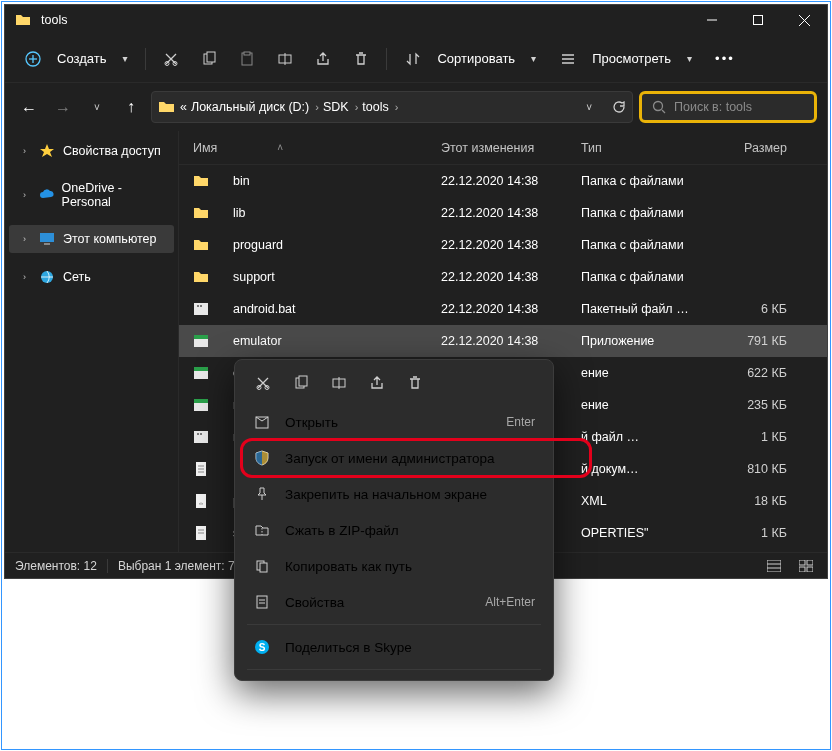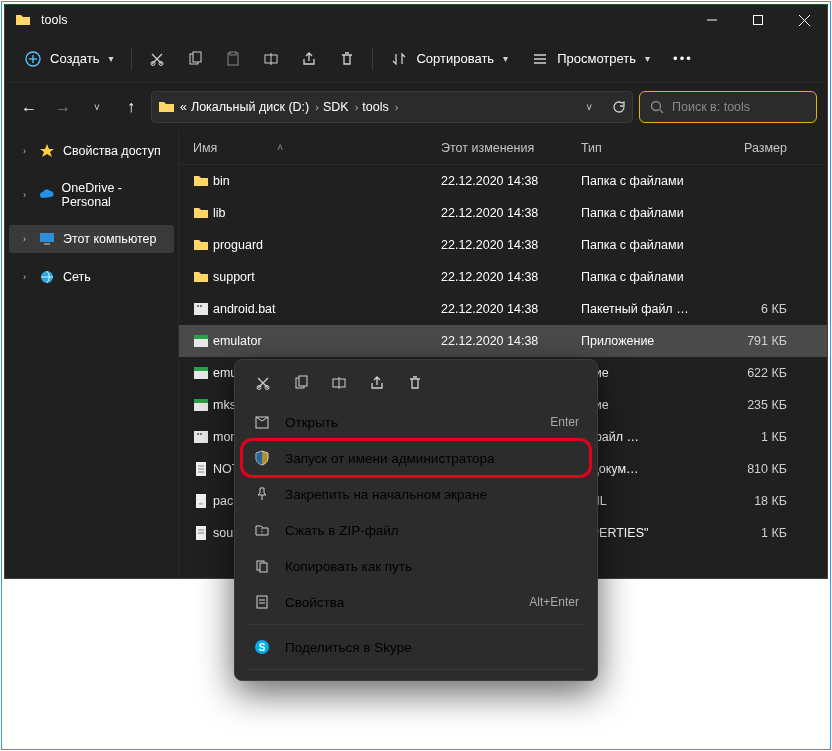--- a/index.html
+++ b/index.html
@@ -8,54 +8,54 @@
   .window-outline { position: absolute; left: 1px; top: 1px; width: 830px; height: 749px; border: 1px solid #3396ff; pointer-events: none; }
 
   
   .titlebar { height: 30px; display: flex; align-items: center; padding-left: 10px; }
   .titlebar .icon { width: 16px; height: 16px; margin-right: 10px; }
   .titlebar .title { font-size: 12.5px; flex: 1; }
   .tbtn { width: 46px; height: 30px; display: flex; align-items: center; justify-content: center; color: #fff; }
 
   
   .toolbar { height: 48px; display: flex; align-items: center; padding: 0 10px; gap: 4px; border-bottom: 1px solid #2a2a2a; }
-  .btn { display: flex; align-items: center; gap: 9px; padding: 6px 10px; font-size: 13px; border-radius: 4px; }
+  .btn { display: flex; align-items: center; gap: 16px; padding: 6px 10px; font-size: 13px; border-radius: 4px; }
   .btn.icon-only { padding: 6px 9px; }
   .sep { width: 1px; height: 22px; background: #3a3a3a; margin: 0 4px; }
   .chev { font-size: 10px; opacity: .8; }
 
   
   .navrow { height: 48px; display: flex; align-items: center; padding: 0 10px; gap: 6px; }
   .navbtn { width: 28px; height: 28px; display: flex; align-items: center; justify-content: center; color: #fff; }
   .breadcrumb { flex: 1; height: 32px; background: #2b2b2b; border: 1px solid #3a3a3a; border-radius: 4px; display: flex; align-items: center; padding: 0 6px; gap: 4px; overflow: hidden; }
   .crumb { display: flex; align-items: center; gap: 6px; font-size: 12.5px; }
   .crumb .sepc { opacity: .6; font-size: 11px; }
-  .search { width: 178px; height: 32px; background: #2b2b2b; border: 1px solid #eab308; border-radius: 6px; display: flex; align-items: center; padding: 0 10px; gap: 8px; font-size: 12.5px; color: #8b8b8b; }
+  .search { width: 178px; height: 32px; background: #2b2b2b; border: 3px solid #eab308; border-radius: 6px; display: flex; align-items: center; padding: 0 10px; gap: 8px; font-size: 12.5px; color: #8b8b8b; }
 
   
   .body { display: flex; flex: 1; overflow: hidden; }
   .sidebar { width: 174px; padding-top: 6px; border-right: 1px solid #2a2a2a; }
   .side-item { display: flex; align-items: center; gap: 8px; padding: 6px 10px 6px 18px; font-size: 12.5px; }
   .side-item.sel { background: #3a3a3a; border-radius: 3px; margin: 0 4px; padding-left: 14px; }
   .side-item .caret { font-size: 9px; opacity: .7; width: 8px; }
 
   .filelist { flex: 1; display: flex; flex-direction: column; }
   .cols { display: flex; height: 34px; align-items: center; font-size: 12.5px; color: #c4c4c4; border-bottom: 1px solid #2a2a2a; padding-left: 14px; }
   .c-name { width: 248px; display: flex; align-items: center; gap: 60px; }
   .c-date { width: 140px; }
   .c-type { width: 136px; }
   .c-size { width: 70px; text-align: right; }
   .row { display: flex; height: 32px; align-items: center; font-size: 12.5px; padding-left: 14px; }
   .row.sel { background: #4a4a4a; }
-  .row .c-name { display: flex; align-items: center; gap: 4px; }
+  .row .c-name { display: flex; align-items: center; gap: 24px; }
   .row .ficon { width: 16px; height: 16px; flex-shrink: 0; }
   .row .c-size { color: #d0d0d0; }
 
   
-  .ctxmenu { position: absolute; left: 234px; top: 359px; width: 364px; background: #2c2c2c; border: 1px solid #3c3c3c; border-radius: 8px; box-shadow: 0 12px 36px rgba(0,0,0,.6); padding: 6px; }
+  .ctxmenu { position: absolute; left: 234px; top: 359px; width: 320px; background: #2c2c2c; border: 1px solid #3c3c3c; border-radius: 8px; box-shadow: 0 12px 36px rgba(0,0,0,.6); padding: 6px; }
   .ctx-top { display: flex; gap: 2px; padding: 2px 4px 6px; }
   .ctx-top .cbtn { width: 36px; height: 30px; display: flex; align-items: center; justify-content: center; border-radius: 4px; }
   .ctx-item { display: flex; align-items: center; gap: 14px; height: 36px; padding: 0 12px; font-size: 13.5px; border-radius: 6px; position: relative; }
   .ctx-item .micon { width: 18px; height: 18px; display: flex; align-items: center; justify-content: center; }
   .ctx-item .short { margin-left: auto; font-size: 12px; color: #a8a8a8; }
   .ctx-sep { height: 1px; background: #3a3a3a; margin: 4px 6px; }
   .hl-box { position: absolute; left: 240px; top: 438px; width: 352px; height: 40px; border: 3px solid #e3001b; border-radius: 12px; pointer-events: none; }
 
   
   .status { height: 26px; border-top: 1px solid #2a2a2a; display: flex; align-items: center; font-size: 12px; padding: 0 10px; gap: 10px; color: #d6d6d6; }
@@ -418,20 +418,41 @@
               <span>source.p</span>
             </div>
             <div class="c-date"></div>
             <div class="c-type">OPERTIES"</div>
             <div class="c-size">1 КБ</div>
           </div>
         </div>
     </div>
   </div>
 
+  <div class="status">
+    <span>Элементов: 12</span>
+    <span class="vsep"></span>
+    <span>Выбран 1 элемент: 791 КБ</span>
+    <span class="spacer"></span>
+    <span class="viewbtn">
+        <svg width="14" height="12">
+          <rect x="0" y="0" width="14" height="12" stroke="#cfcfcf" fill="none"></rect>
+          <line x1="0" y1="4" x2="14" y2="4" stroke="#cfcfcf"></line>
+          <line x1="0" y1="8" x2="14" y2="8" stroke="#cfcfcf"></line>
+        </svg>
+      </span>
+    <span class="viewbtn">
+        <svg width="14" height="12">
+          <rect x="0" y="0" width="6" height="5" stroke="#cfcfcf" fill="none"></rect>
+          <rect x="8" y="0" width="6" height="5" stroke="#cfcfcf" fill="none"></rect>
+          <rect x="0" y="7" width="6" height="5" stroke="#cfcfcf" fill="none"></rect>
+          <rect x="8" y="7" width="6" height="5" stroke="#cfcfcf" fill="none"></rect>
+        </svg>
+      </span>
+  </div>
 </div>
 
 <div class="ctxmenu">
   <div class="ctx-top">
     <div class="cbtn">
         <svg width="16" height="16">
           <path d="M3 3l10 10M13 3L3 13" stroke="#cfcfcf" stroke-width="1.3"></path>
           <circle cx="4" cy="12.5" r="2" stroke="#cfcfcf" fill="none"></circle>
           <circle cx="12" cy="12.5" r="2" stroke="#cfcfcf" fill="none"></circle>
         </svg>

